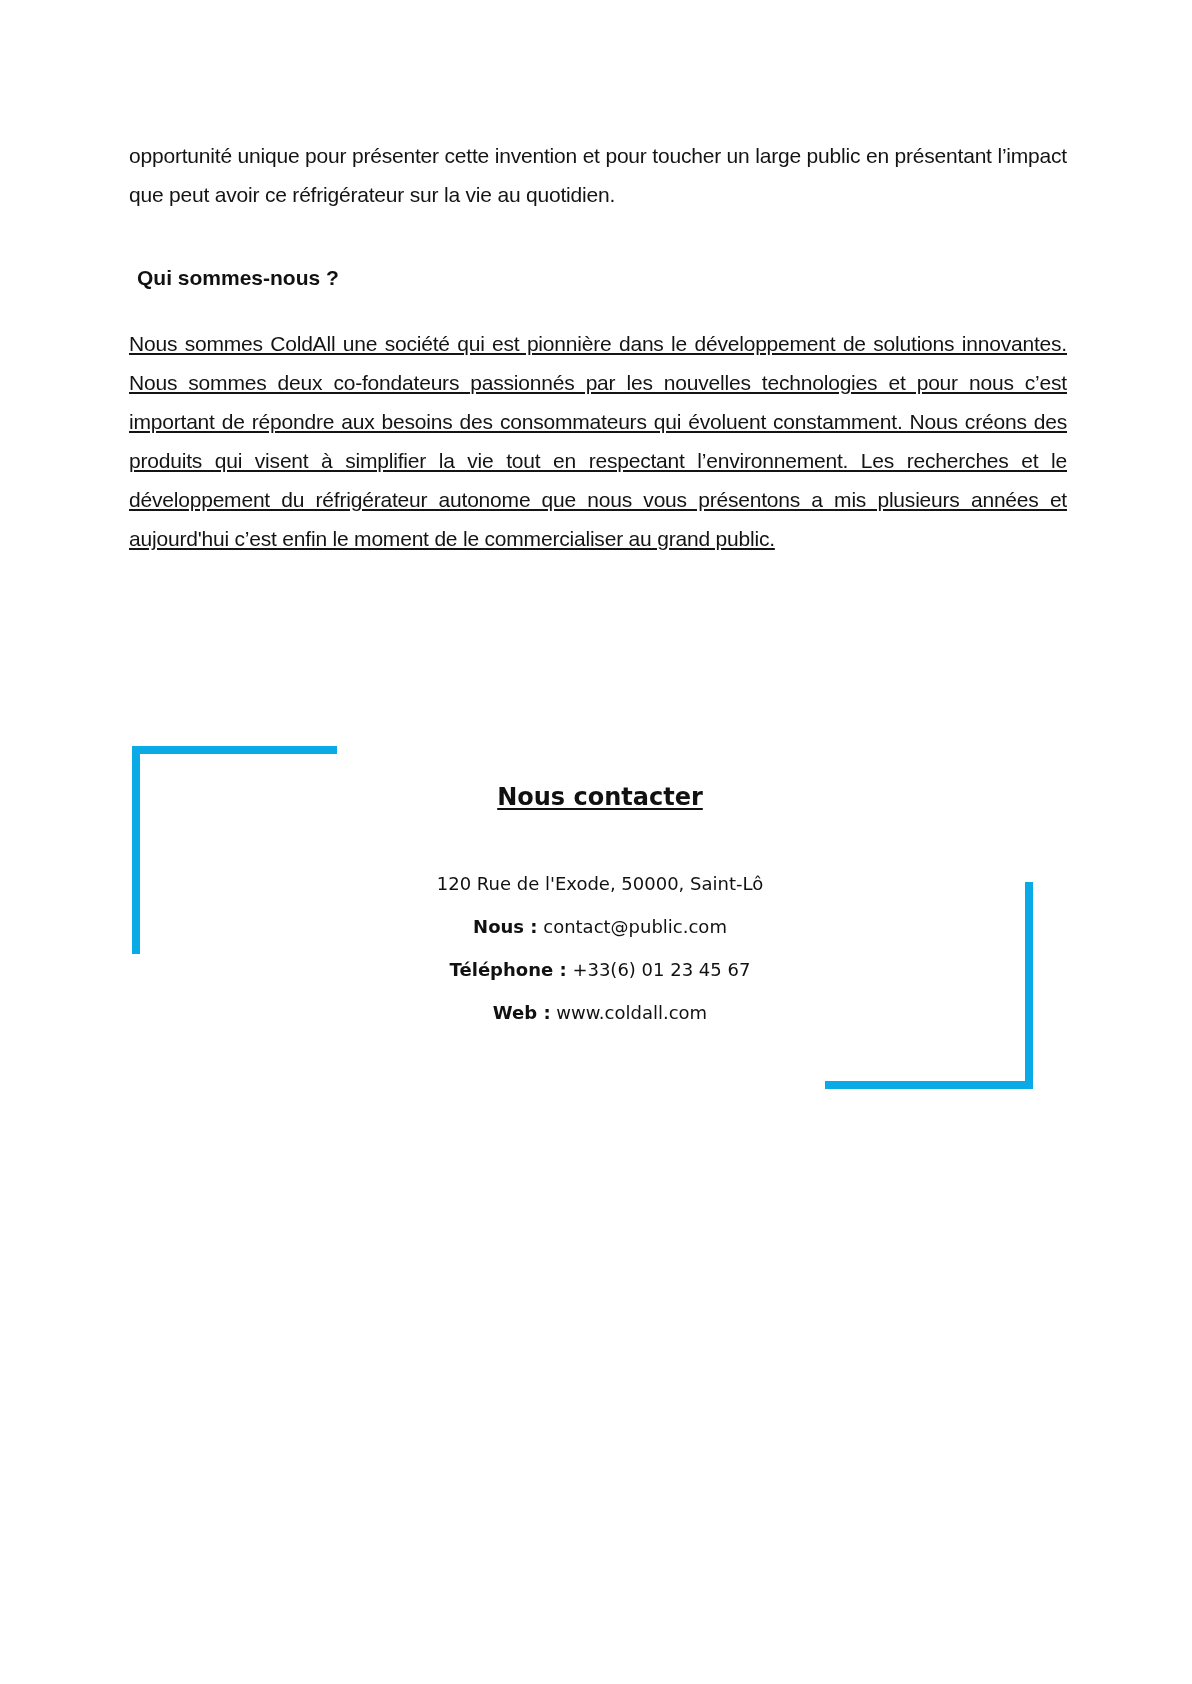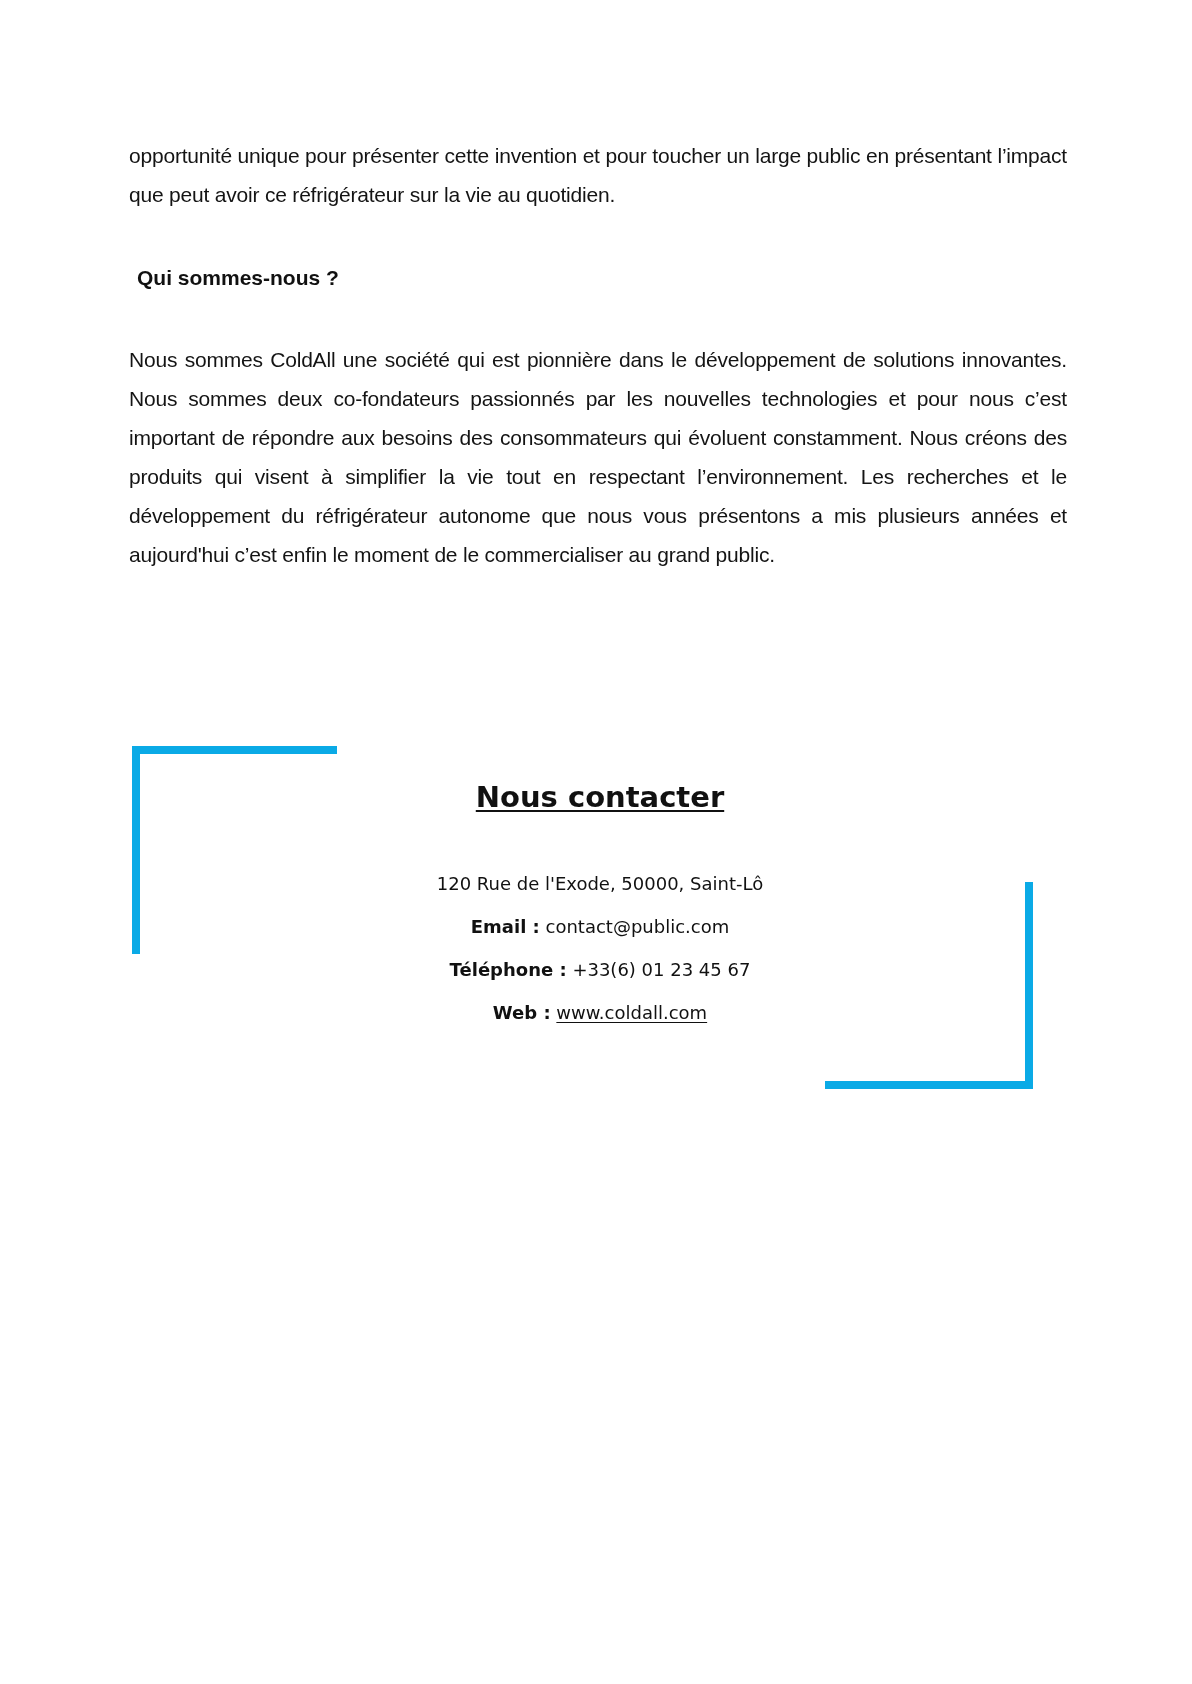--- a/index.html
+++ b/index.html
@@ -36,21 +36,21 @@
     .section-heading {
       position: absolute;
       left: 129px;
       top: 255px;
       font-size: 21px;
       font-weight: bold;
       line-height: 30px;
       color: #111;
       font-family: "Liberation Sans", "DejaVu Sans", sans-serif;
     }
-    .about-para { top: 340px; }
+    .about-para { top: 324px; text-decoration: underline; }
 
     .bracket {
       position: absolute;
       box-sizing: border-box;
     }
     .bracket-tl {
       left: 132px;
       top: 746px;
       width: 205px;
       height: 208px;
@@ -69,35 +69,34 @@
     .contact-block {
       position: absolute;
       left: 300px;
       width: 600px;
       text-align: center;
       font-family: "DejaVu Sans", "Liberation Sans", sans-serif;
       color: #111;
     }
     .contact-title {
       top: 780px;
-      font-size: 29px;
+      font-size: 24px;
       font-weight: bold;
       text-decoration: underline;
       text-underline-offset: 3px;
       line-height: 34px;
     }
     .contact-lines {
       top: 862px;
       font-size: 18px;
       line-height: 43px;
     }
     .contact-lines .line { display: block; }
     .contact-lines .label { font-weight: bold; }
     .contact-lines .link {
-      text-decoration: underline;
       text-underline-offset: 3px;
       color: #111;
     }
   </style>
 </head>
 <body>
 
 <div class="page">
 
   <p class="body-text intro-para" style="margin:0;">opportunité unique pour présenter cette invention  et pour toucher un large public en présentant l’impact que peut avoir ce réfrigérateur sur la vie au quotidien.</p>
@@ -107,21 +106,21 @@
   <p class="body-text about-para" style="margin:0;">Nous sommes ColdAll une société qui est  pionnière dans le développement de solutions innovantes. Nous sommes deux co-fondateurs passionnés par les nouvelles technologies et pour nous c’est important de répondre aux besoins des consommateurs qui évoluent constamment. Nous créons des produits qui visent à simplifier la vie tout en respectant l’environnement. Les recherches et le développement du réfrigérateur autonome que nous vous présentons a mis plusieurs années et aujourd'hui c’est enfin le moment de le commercialiser au grand public.</p>
 
   <div class="bracket bracket-tl"></div>
   <div class="bracket bracket-br"></div>
 
   <div class="contact-block contact-title">Nous contacter</div>
 
   <div class="contact-block contact-lines">
     <span class="line">120 Rue de l'Exode, 50000, Saint-Lô</span>
     <span class="line">
-      <span class="label">Email :</span>
+      <span class="label">Nous :</span>
       <span>contact@public.com</span>
     </span>
     <span class="line">
       <span class="label">Téléphone :</span>
       <span>+33(6) 01 23 45 67</span>
     </span>
     <span class="line">
       <span class="label">Web :</span>
       <span class="link">www.coldall.com</span>
     </span>

